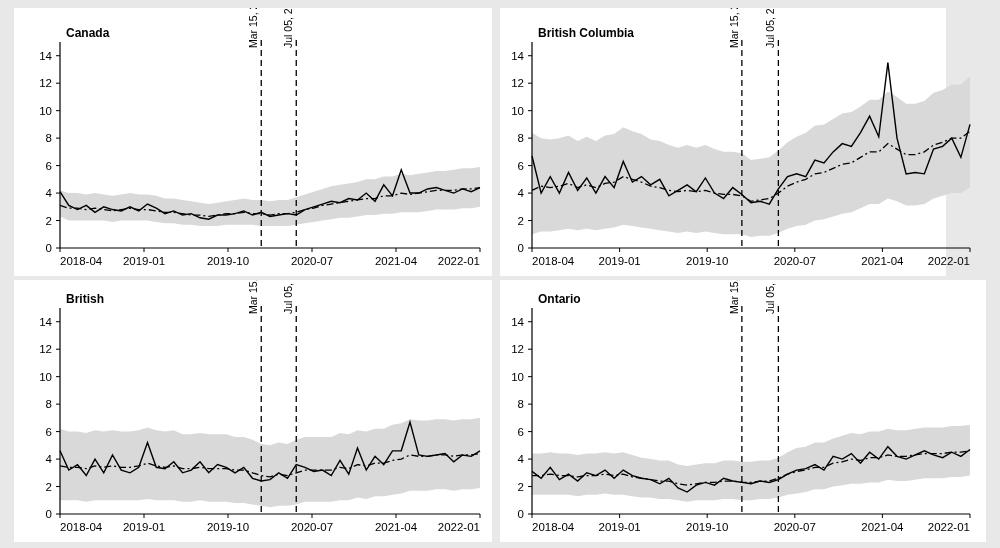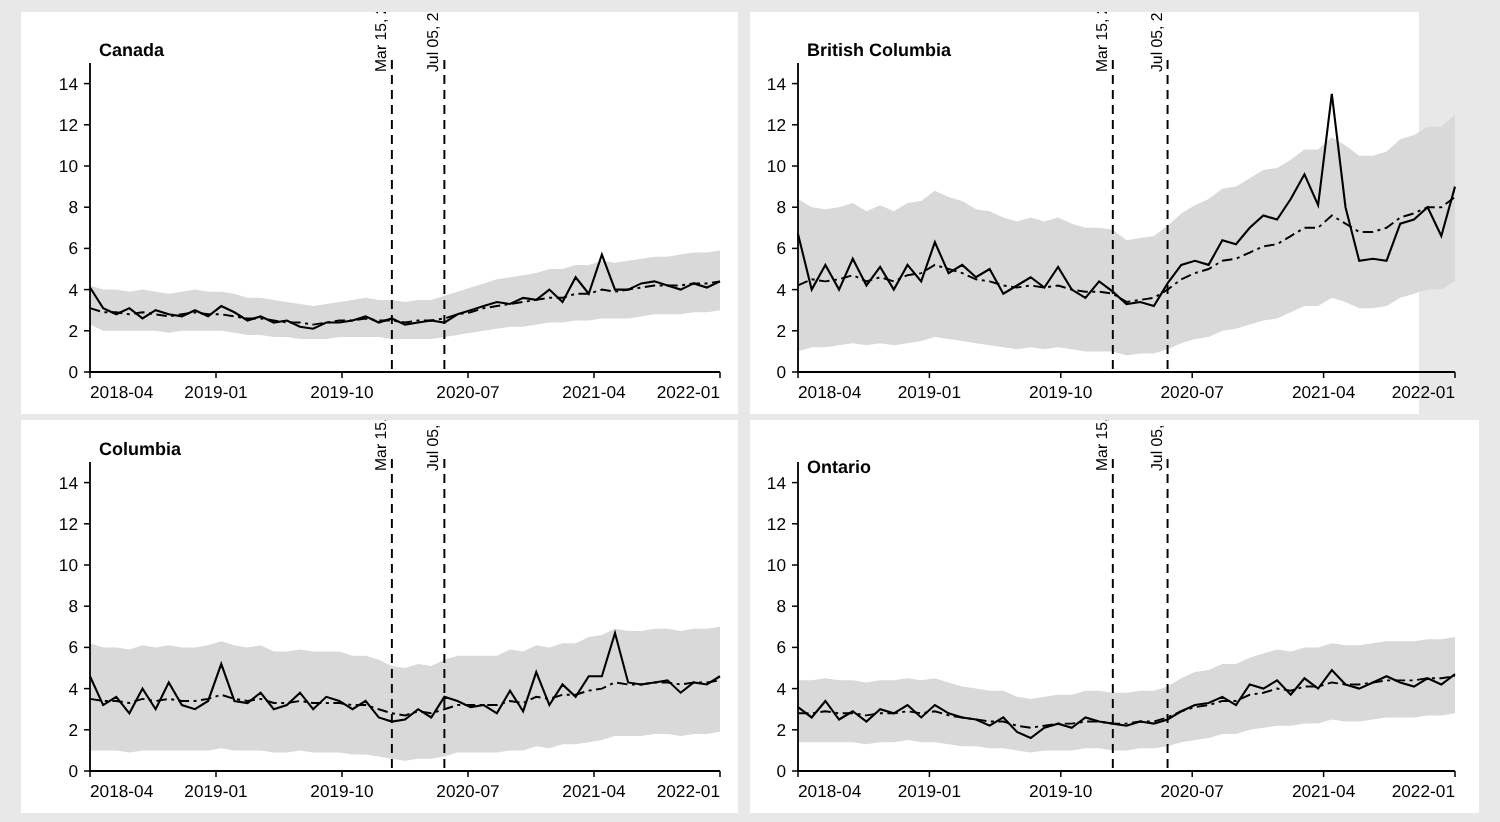--- a/index.html
+++ b/index.html
@@ -126,21 +126,21 @@
         <line x1="241.875" y1="32" x2="241.875" y2="240" stroke="#000" stroke-width="1.3" stroke-dasharray="6,4"></line>
         <text x="237.875" y="40" class="vline-label" transform="rotate(-90,237.875,40)" text-anchor="start">Mar 15, 2020</text>
         <line x1="278.375" y1="32" x2="278.375" y2="240" stroke="#000" stroke-width="1.3" stroke-dasharray="6,4"></line>
         <text x="274.375" y="40" class="vline-label" transform="rotate(-90,274.375,40)" text-anchor="start">Jul 05, 2020</text>
         <path d="M32,147.98666666666668L41.125,185.06666666666666L50.25,168.58666666666664L59.375,185.06666666666666L68.5,164.46666666666667L77.625,182.32L86.75,169.96L95.875,185.06666666666666L105,168.58666666666664L114.125,179.57333333333332L123.25,153.48000000000002L132.375,174.07999999999998L141.5,168.58666666666664L150.625,176.82666666666665L159.75,171.33333333333334L168.875,187.81333333333333L178,182.32L187.125,176.82666666666665L196.25,183.69333333333333L205.375,169.96L214.5,185.06666666666666L223.625,190.56L232.75,179.57333333333332L241.875,186.44L251,194.68L260.125,193.30666666666667L269.25,196.05333333333334L278.375,180.94666666666666L287.5,168.58666666666664L296.625,165.83999999999997L305.75,168.58666666666664L314.875,152.10666666666665L324,154.85333333333335L333.125,143.86666666666667L342.25,135.62666666666667L351.375,138.37333333333333L360.5,124.63999999999999L369.625,108.16L378.75,128.76000000000002L387.875,54.599999999999994L397,130.13333333333333L406.125,165.83999999999997L415.25,164.46666666666667L424.375,165.83999999999997L433.5,141.12L442.625,138.37333333333333L451.75,130.13333333333333L460.875,149.36L470,116.4" fill="none" stroke="#000000" stroke-width="1.4"></path>
         <path d="M32,182.32L41.125,178.2L50.25,179.57333333333332L59.375,178.2L68.5,175.45333333333332L77.625,179.57333333333332L86.75,176.82666666666665L95.875,179.57333333333332L105,175.45333333333332L114.125,174.07999999999998L123.25,168.58666666666664L132.375,171.33333333333334L141.5,174.07999999999998L150.625,178.2L159.75,179.57333333333332L168.875,182.32L178,183.69333333333333L187.125,182.32L196.25,183.69333333333333L205.375,182.32L214.5,185.06666666666666L223.625,186.44L232.75,186.44L241.875,187.81333333333333L251,193.30666666666667L260.125,191.93333333333334L269.25,190.56L278.375,185.06666666666666L287.5,178.2L296.625,174.07999999999998L305.75,171.33333333333334L314.875,165.83999999999997L324,164.46666666666667L333.125,160.34666666666666L342.25,156.2266666666667L351.375,154.85333333333335L360.5,149.36L369.625,143.86666666666667L378.75,143.86666666666667L387.875,135.62666666666667L397,141.12L406.125,146.61333333333334L415.25,146.61333333333334L424.375,143.86666666666667L433.5,137L442.625,134.25333333333333L451.75,130.13333333333333L460.875,130.13333333333333L470,123.26666666666667" fill="none" stroke="#000000" stroke-width="1.3" stroke-dasharray="7,3,2,3"></path>
       </svg>
   </div>
 
   <div class="panel" style="left:14px; top:280px; width:478px; height:262px;">
-    <div class="panel-title" style="left:52px; top:12px;">Columbia</div>
+    <div class="panel-title" style="left:52px; top:12px;">British</div>
     <svg class="chart-svg" id="svg-2" width="478" height="262">
         <path d="M46,148.85333333333335L54.75,151.6L63.5,151.6L72.25,152.97333333333333L81,150.2266666666667L89.75,151.6L98.5,150.2266666666667L107.25,151.6L116,151.6L124.75,150.2266666666667L133.5,147.48000000000002L142.25,150.2266666666667L151,151.6L159.75,150.2266666666667L168.5,154.34666666666666L177.25,154.34666666666666L186,152.97333333333333L194.75,154.34666666666666L203.5,154.34666666666666L212.25,154.34666666666666L221,157.09333333333336L229.75,157.09333333333336L238.5,159.83999999999997L247.25,163.96L256,165.33333333333334L264.75,162.58666666666664L273.5,163.96L282.25,159.83999999999997L291,157.09333333333336L299.75,157.09333333333336L308.5,157.09333333333336L317.25,157.09333333333336L326,152.97333333333333L334.75,154.34666666666666L343.5,150.2266666666667L352.25,151.6L361,148.85333333333335L369.75,148.85333333333335L378.5,144.73333333333335L387.25,143.36L396,139.24L404.75,140.61333333333334L413.5,140.61333333333334L422.25,139.24L431,139.24L439.75,140.61333333333334L448.5,139.24L457.25,139.24L466,137.86666666666667L466,207.90666666666667L457.25,209.28L448.5,209.28L439.75,210.65333333333334L431,209.28L422.25,209.28L413.5,210.65333333333334L404.75,210.65333333333334L396,210.65333333333334L387.25,213.4L378.5,214.77333333333334L369.75,216.14666666666668L361,216.14666666666668L352.25,218.89333333333335L343.5,217.52L334.75,220.26666666666668L326,220.26666666666668L317.25,221.64L308.5,221.64L299.75,221.64L291,221.64L282.25,224.38666666666666L273.5,225.76L264.75,225.76L256,227.13333333333333L247.25,225.76L238.5,224.38666666666666L229.75,223.01333333333332L221,223.01333333333332L212.25,221.64L203.5,221.64L194.75,221.64L186,220.26666666666668L177.25,221.64L168.5,221.64L159.75,220.26666666666668L151,220.26666666666668L142.25,220.26666666666668L133.5,218.89333333333335L124.75,220.26666666666668L116,220.26666666666668L107.25,220.26666666666668L98.5,220.26666666666668L89.75,220.26666666666668L81,220.26666666666668L72.25,221.64L63.5,220.26666666666668L54.75,220.26666666666668L46,220.26666666666668Z" fill="#d9d9d9" stroke="none"></path>
         <path d="M46,28 L46,234 L466,234" fill="none" stroke="#000" stroke-width="1.2"></path>
         <line x1="42" y1="234" x2="46" y2="234" stroke="#000" stroke-width="1"></line>
         <text x="38" y="238" text-anchor="end" class="tick-label">0</text>
         <line x1="42" y1="206.53333333333333" x2="46" y2="206.53333333333333" stroke="#000" stroke-width="1"></line>
         <text x="38" y="210.53333333333333" text-anchor="end" class="tick-label">2</text>
         <line x1="42" y1="179.06666666666666" x2="46" y2="179.06666666666666" stroke="#000" stroke-width="1"></line>
         <text x="38" y="183.06666666666666" text-anchor="end" class="tick-label">4</text>
         <line x1="42" y1="151.6" x2="46" y2="151.6" stroke="#000" stroke-width="1"></line>
@@ -168,21 +168,21 @@
         <line x1="247.25" y1="26" x2="247.25" y2="234" stroke="#000" stroke-width="1.3" stroke-dasharray="6,4"></line>
         <text x="243.25" y="34" class="vline-label" transform="rotate(-90,243.25,34)" text-anchor="start">Mar 15, 2020</text>
         <line x1="282.25" y1="26" x2="282.25" y2="234" stroke="#000" stroke-width="1.3" stroke-dasharray="6,4"></line>
         <text x="278.25" y="34" class="vline-label" transform="rotate(-90,278.25,34)" text-anchor="start">Jul 05, 2020</text>
         <path d="M46,170.82666666666665L54.75,190.05333333333334L63.5,184.56L72.25,195.54666666666668L81,179.06666666666666L89.75,192.8L98.5,174.94666666666666L107.25,190.05333333333334L116,192.8L124.75,187.30666666666667L133.5,162.58666666666664L142.25,187.30666666666667L151,188.68L159.75,181.81333333333333L168.5,192.8L177.25,190.05333333333334L186,181.81333333333333L194.75,192.8L203.5,184.56L212.25,187.30666666666667L221,192.8L229.75,187.30666666666667L238.5,198.29333333333332L247.25,201.04L256,199.66666666666669L264.75,192.8L273.5,198.29333333333332L282.25,184.56L291,187.30666666666667L299.75,191.42666666666668L308.5,190.05333333333334L317.25,195.54666666666668L326,180.44L334.75,194.17333333333335L343.5,168.07999999999998L352.25,190.05333333333334L361,176.32L369.75,184.56L378.5,170.82666666666665L387.25,170.82666666666665L396,141.98666666666668L404.75,174.94666666666666L413.5,176.32L422.25,174.94666666666666L431,173.57333333333332L439.75,181.81333333333333L448.5,174.94666666666666L457.25,176.32L466,170.82666666666665" fill="none" stroke="#000000" stroke-width="1.4"></path>
         <path d="M46,185.93333333333334L54.75,187.30666666666667L63.5,187.30666666666667L72.25,188.68L81,185.93333333333334L89.75,187.30666666666667L98.5,185.93333333333334L107.25,187.30666666666667L116,187.30666666666667L124.75,185.93333333333334L133.5,183.18666666666667L142.25,185.93333333333334L151,187.30666666666667L159.75,185.93333333333334L168.5,188.68L177.25,188.68L186,187.30666666666667L194.75,188.68L203.5,188.68L212.25,188.68L221,190.05333333333334L229.75,190.05333333333334L238.5,192.8L247.25,195.54666666666668L256,196.92L264.75,194.17333333333335L273.5,195.54666666666668L282.25,192.8L291,190.05333333333334L299.75,190.05333333333334L308.5,190.05333333333334L317.25,190.05333333333334L326,187.30666666666667L334.75,188.68L343.5,184.56L352.25,185.93333333333334L361,183.18666666666667L369.75,183.18666666666667L378.5,180.44L387.25,179.06666666666666L396,174.94666666666666L404.75,176.32L413.5,176.32L422.25,174.94666666666666L431,174.94666666666666L439.75,176.32L448.5,174.94666666666666L457.25,174.94666666666666L466,173.57333333333332" fill="none" stroke="#000000" stroke-width="1.3" stroke-dasharray="7,3,2,3"></path>
       </svg>
   </div>
 
   <div class="panel" style="left:500px; top:280px; width:486px; height:262px;">
-    <div class="panel-title" style="left:38px; top:24px;">Ontario</div>
+    <div class="panel-title" style="left:38px; top:12px;">Ontario</div>
     <svg class="chart-svg" id="svg-3" width="486" height="262">
         <path d="M32,173.57333333333332L41.125,173.57333333333332L50.25,172.2L59.375,173.57333333333332L68.5,173.57333333333332L77.625,174.94666666666666L86.75,173.57333333333332L95.875,173.57333333333332L105,172.2L114.125,173.57333333333332L123.25,172.2L132.375,174.94666666666666L141.5,177.69333333333333L150.625,179.06666666666666L159.75,180.44L168.875,180.44L178,184.56L187.125,185.93333333333334L196.25,184.56L205.375,183.18666666666667L214.5,183.18666666666667L223.625,180.44L232.75,180.44L241.875,181.81333333333333L251,181.81333333333333L260.125,180.44L269.25,180.44L278.375,177.69333333333333L287.5,172.2L296.625,168.07999999999998L305.75,166.70666666666665L314.875,162.58666666666664L324,162.58666666666664L333.125,158.46666666666667L342.25,155.72L351.375,152.97333333333333L360.5,154.34666666666666L369.625,151.6L378.75,151.6L387.875,148.85333333333335L397,150.2266666666667L406.125,150.2266666666667L415.25,148.85333333333335L424.375,147.48000000000002L433.5,147.48000000000002L442.625,147.48000000000002L451.75,146.10666666666665L460.875,146.10666666666665L470,144.73333333333335L470,195.54666666666668L460.875,196.92L451.75,196.92L442.625,198.29333333333332L433.5,198.29333333333332L424.375,198.29333333333332L415.25,199.66666666666669L406.125,201.04L397,201.04L387.875,199.66666666666669L378.75,202.41333333333333L369.625,202.41333333333333L360.5,203.78666666666666L351.375,203.78666666666666L342.25,205.16L333.125,206.53333333333333L324,209.28L314.875,209.28L305.75,212.02666666666667L296.625,213.4L287.5,214.77333333333334L278.375,217.52L269.25,218.89333333333335L260.125,218.89333333333335L251,220.26666666666668L241.875,220.26666666666668L232.75,218.89333333333335L223.625,218.89333333333335L214.5,220.26666666666668L205.375,220.26666666666668L196.25,220.26666666666668L187.125,221.64L178,220.26666666666668L168.875,218.89333333333335L159.75,218.89333333333335L150.625,217.52L141.5,217.52L132.375,216.14666666666668L123.25,214.77333333333334L114.125,214.77333333333334L105,213.4L95.875,214.77333333333334L86.75,214.77333333333334L77.625,216.14666666666668L68.5,214.77333333333334L59.375,214.77333333333334L50.25,214.77333333333334L41.125,214.77333333333334L32,214.77333333333334Z" fill="#d9d9d9" stroke="none"></path>
         <path d="M32,28 L32,234 L470,234" fill="none" stroke="#000" stroke-width="1.2"></path>
         <line x1="28" y1="234" x2="32" y2="234" stroke="#000" stroke-width="1"></line>
         <text x="24" y="238" text-anchor="end" class="tick-label">0</text>
         <line x1="28" y1="206.53333333333333" x2="32" y2="206.53333333333333" stroke="#000" stroke-width="1"></line>
         <text x="24" y="210.53333333333333" text-anchor="end" class="tick-label">2</text>
         <line x1="28" y1="179.06666666666666" x2="32" y2="179.06666666666666" stroke="#000" stroke-width="1"></line>
         <text x="24" y="183.06666666666666" text-anchor="end" class="tick-label">4</text>
         <line x1="28" y1="151.6" x2="32" y2="151.6" stroke="#000" stroke-width="1"></line>

